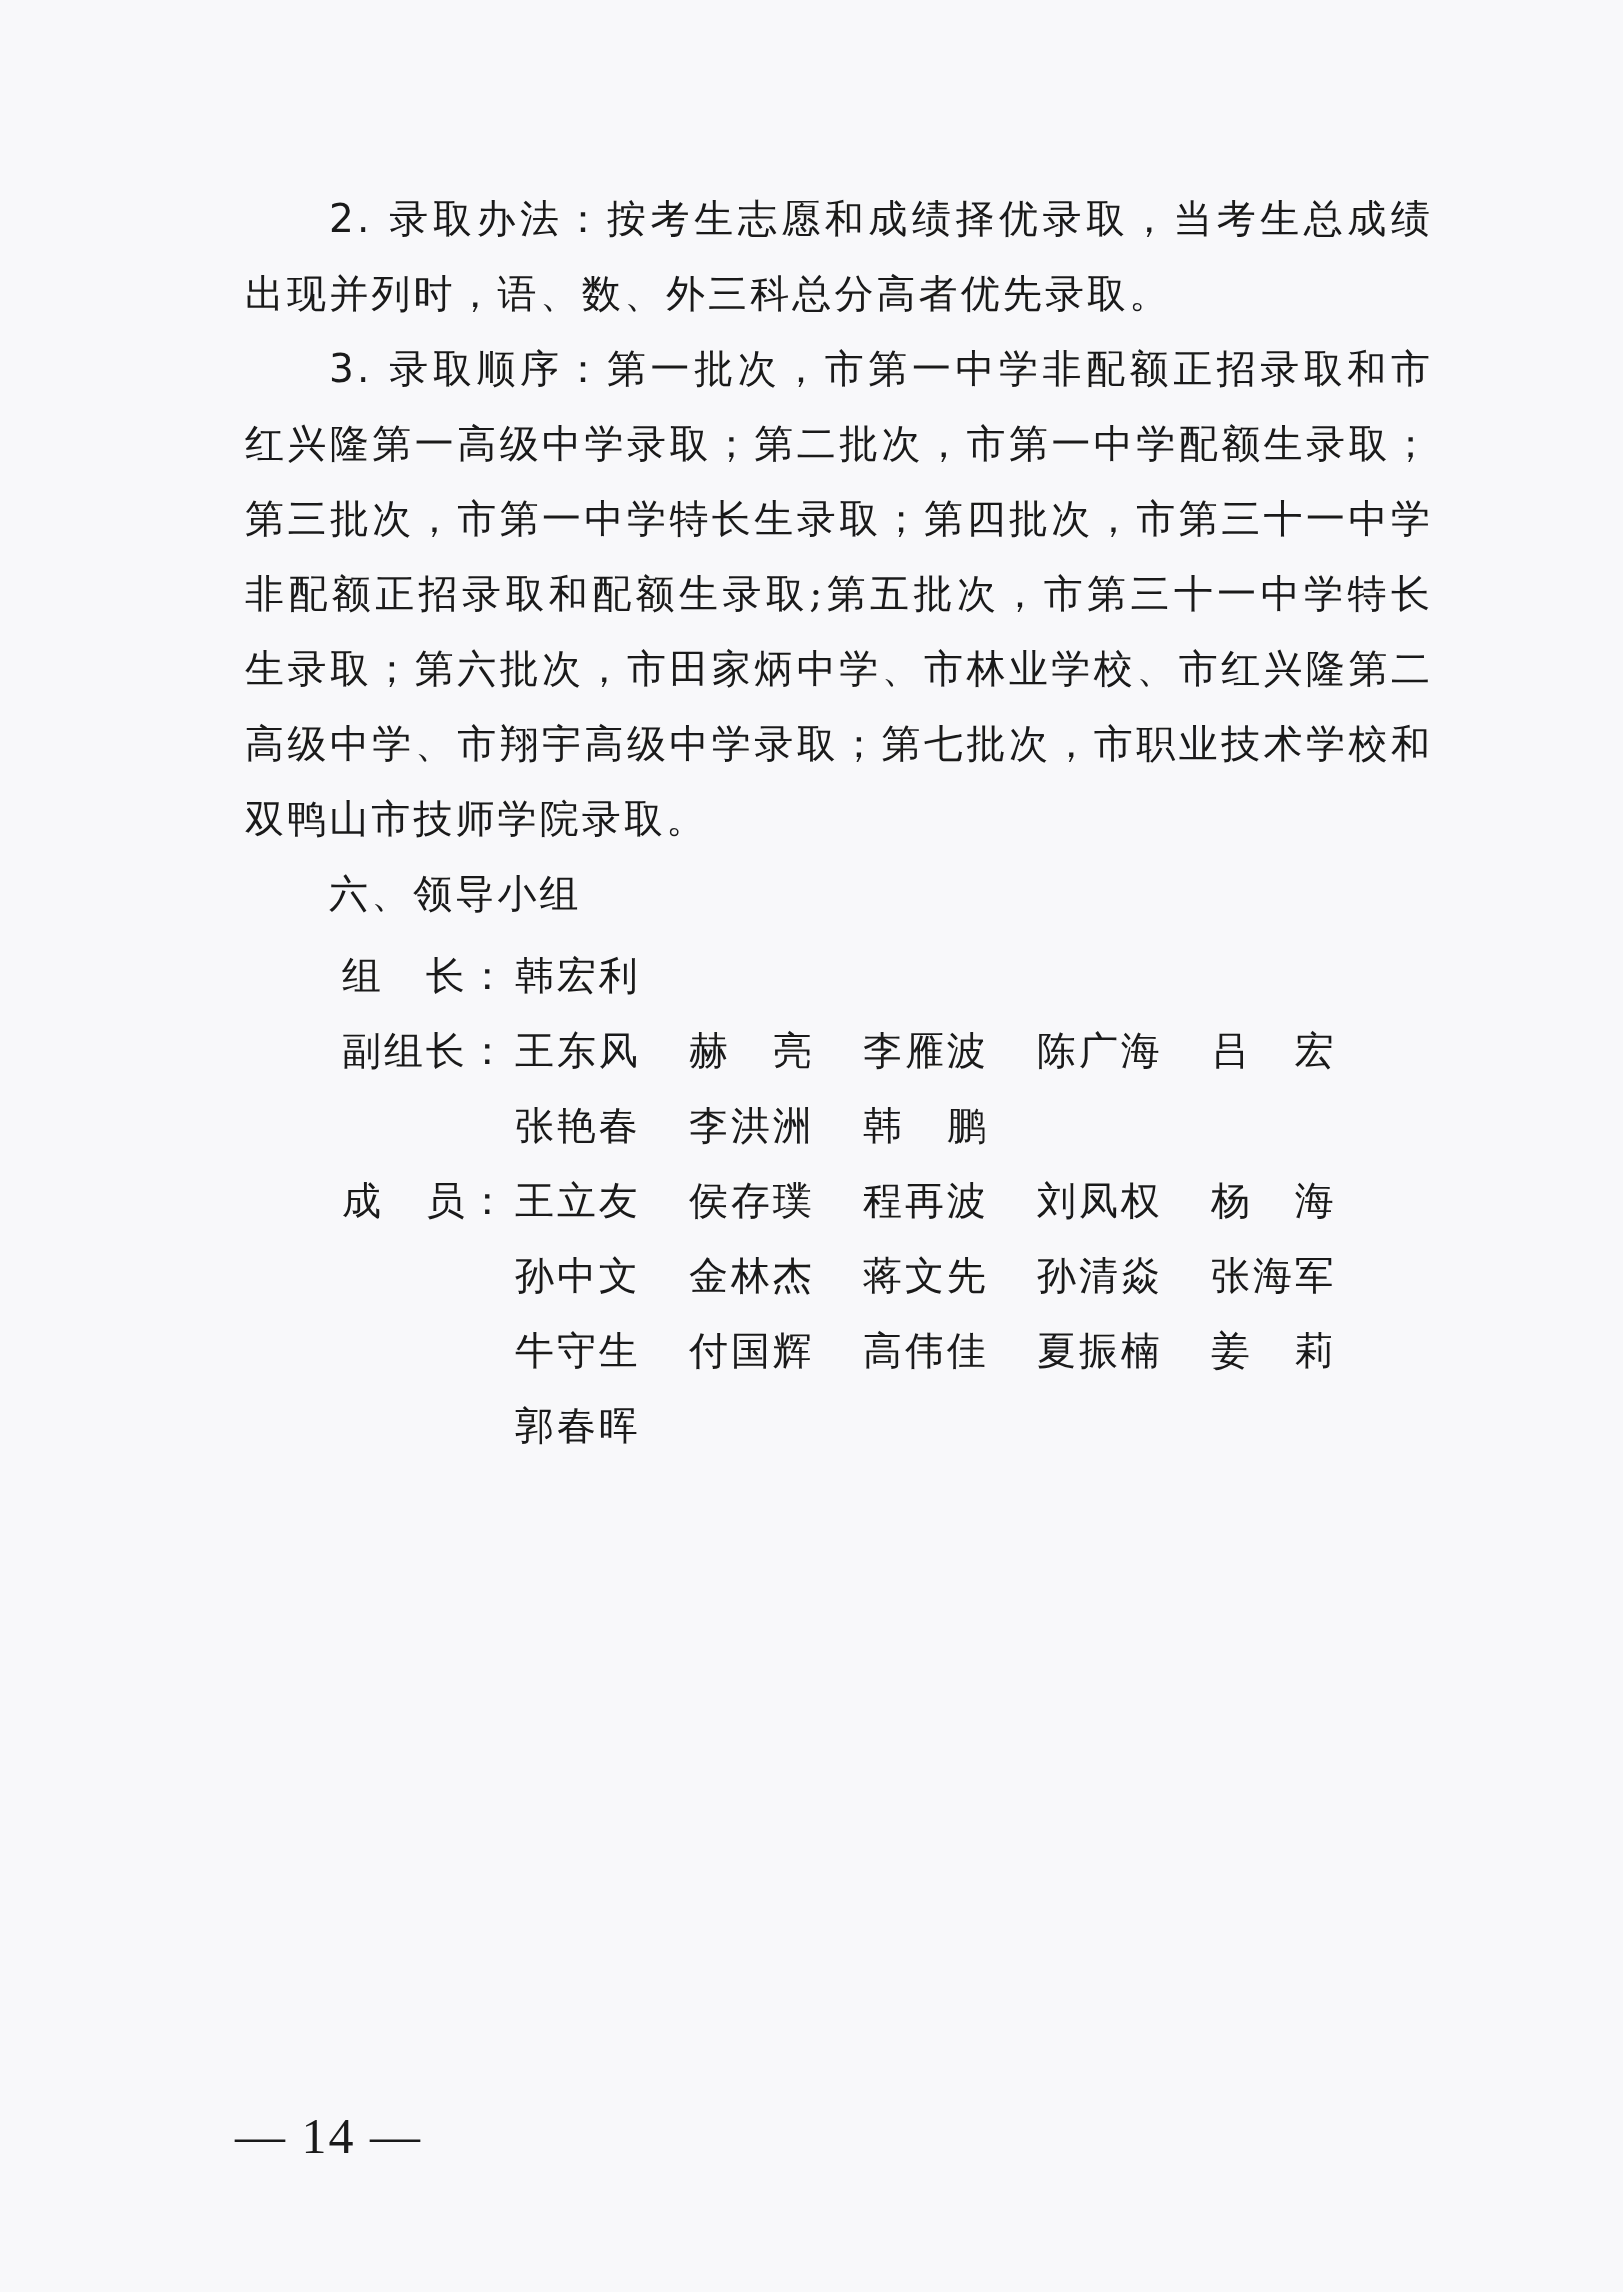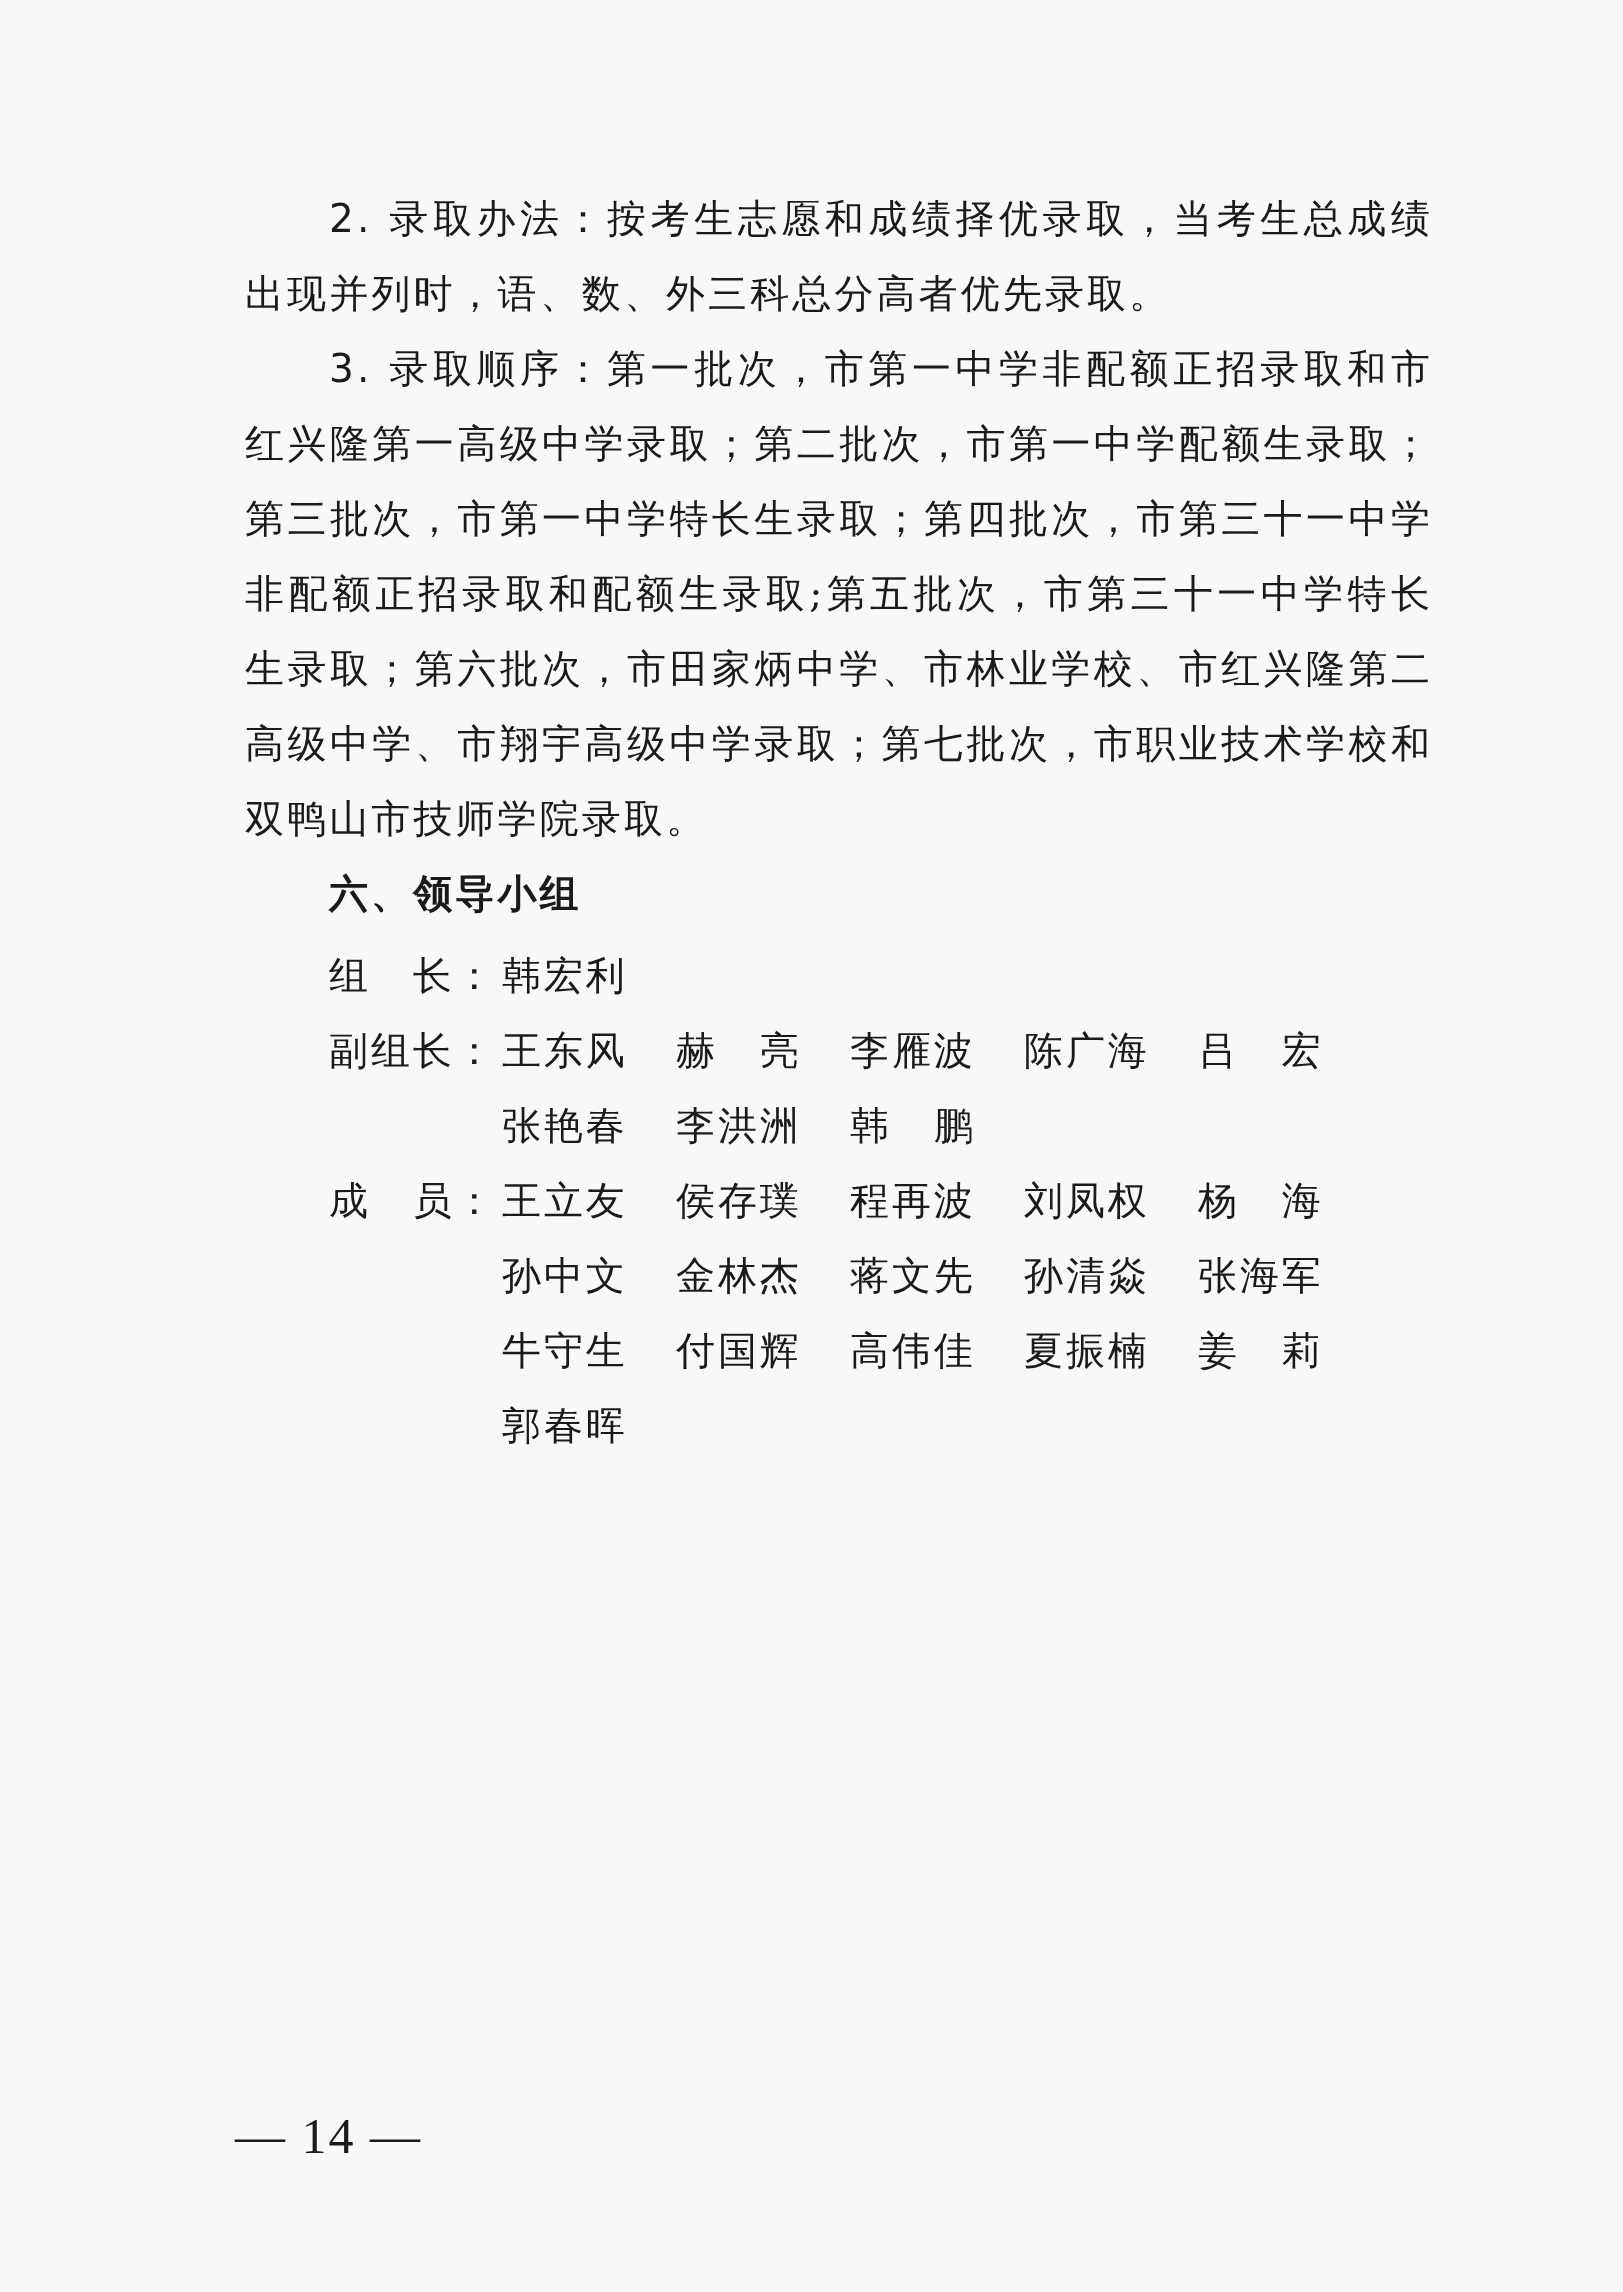--- a/index.html
+++ b/index.html
@@ -36,21 +36,20 @@
       text-indent: 84px;
     }
     .b {
       font-family: "DejaVu Sans", "Liberation Sans", sans-serif;
       font-weight: normal;
     }
     .heading {
       margin: 0;
       padding-left: 84px;
       font-family: "DejaVu Sans", "Liberation Sans", sans-serif;
-      font-weight: bold;
     }
     .roster {
       position: absolute;
       left: 329px;
       font-size: 39px;
       line-height: 75px;
       letter-spacing: 2.9px;
     }
     .roster-row {
       display: flex;
@@ -87,21 +86,21 @@
   <div class="text-block" style="top:181px;">
     <p class="para">
       <span class="b">2. 录取办法：</span><span>按考生志愿和成绩择优录取，当考生总成绩出现并列时，语、数、外三科总分高者优先录取。</span>
     </p>
     <p class="para">
       <span class="b">3. 录取顺序：</span><span class="b">第一批次</span><span>，市第一中学非配额正招录取和市红兴隆第一高级中学录取；</span><span class="b">第二批次</span><span>，市第一中学配额生录取；</span><span class="b">第三批次</span><span>，市第一中学特长生录取；</span><span class="b">第四批次</span><span>，市第三十一中学非配额正招录取和配额生录取;</span><span class="b">第五批次，</span><span>市第三十一中学特长生录取；</span><span class="b">第六批次，</span><span>市田家炳中学、市林业学校、市红兴隆第二高级中学、市翔宇高级中学录取；</span><span class="b">第七批次</span><span>，市职业技术学校和双鸭山市技师学院录取。</span>
     </p>
     <p class="heading">六、领导小组</p>
   </div>
 
-  <div class="roster" style="top:938px;">
+  <div class="roster" style="top:938px;margin-left:13px;">
     <div class="roster-row">
       <span class="roster-label">组　长：</span>
       <div class="roster-names">
         <span class="roster-name">韩宏利</span>
       </div>
     </div>
     <div class="roster-row">
       <span class="roster-label">副组长：</span>
       <div class="roster-names">
         <span class="roster-name">王东风</span>

